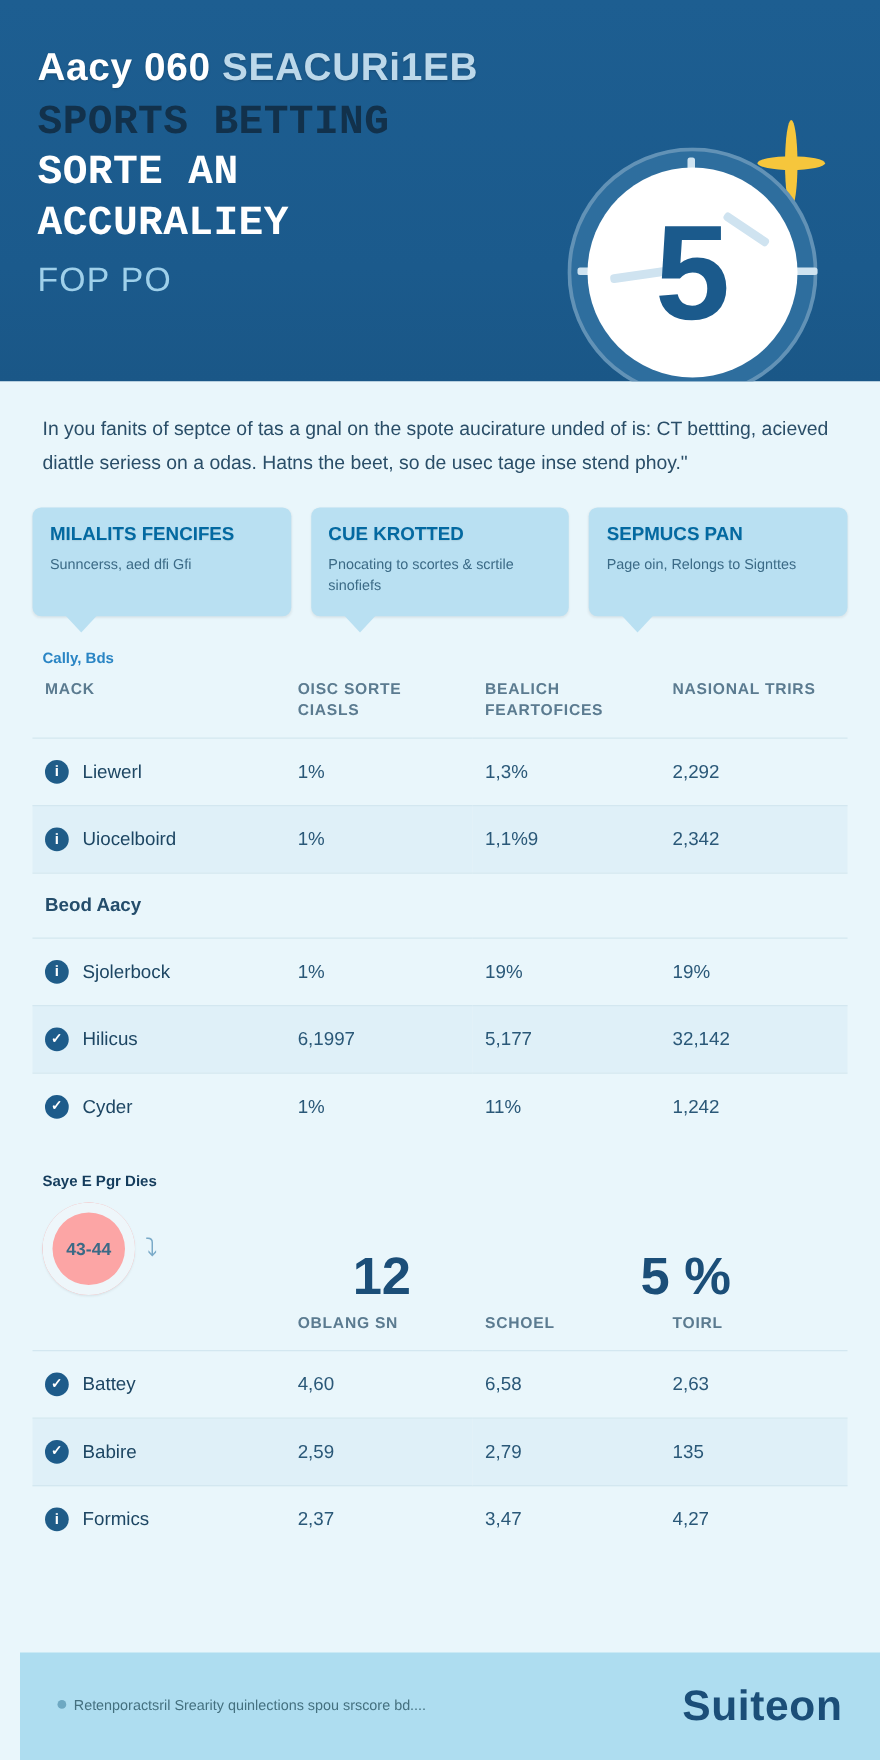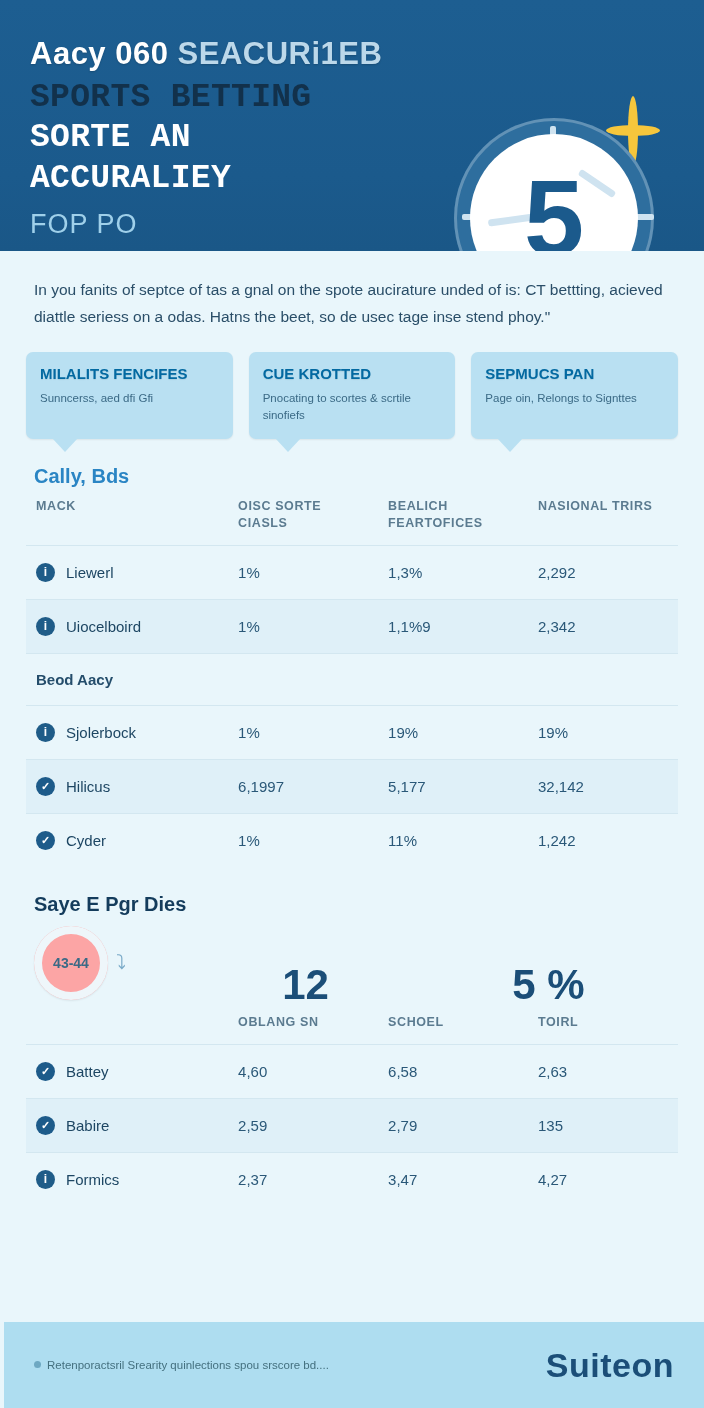--- a/index.html
+++ b/index.html
@@ -17,21 +17,21 @@
     position: relative;
     width: 704px;
     height: 1408px;
     background: #e9f6fb;
     overflow: hidden;
   }
 
   
   .header {
     position: relative;
-    height: 251px;
+    height: 305px;
     background: #1b5a8c;
     background: linear-gradient(180deg, #1d5e91 0%, #1b5a8c 70%, #1a5787 100%);
     padding: 28px 30px 0 30px;
     box-sizing: border-box;
     overflow: hidden;
   }
   .header-kicker {
     font-size: 31px;
     font-weight: bold;
     letter-spacing: 0.5px;
@@ -191,21 +191,21 @@
     bottom: -13px;
     border-left: 13px solid transparent;
     border-right: 13px solid transparent;
     border-top: 14px solid #b9e0f2;
   }
 
   
   .table-block { padding: 0 26px; box-sizing: border-box; }
 
   .tbl-title {
-    font-size: 20px;
+    font-size: 12px;
     font-weight: bold;
     color: #2a85c4;
     padding: 26px 8px 6px 8px;
   }
   .tbl-title.dark { color: #143c5c; }
 
   table.grid {
     width: 100%;
     border-collapse: collapse;
     table-layout: fixed;
@@ -292,21 +292,21 @@
   .stats-row .stat .v {
     font-size: 42px;
     font-weight: bold;
     color: #1b4e78;
     line-height: 1;
   }
 
   
   .footer {
     position: absolute;
-    left: 4px; right: 0; bottom: 0;
+    left: 16px; right: 0; bottom: 0;
     height: 86px;
     background: #aeddf0;
     display: flex;
     align-items: center;
     justify-content: space-between;
     padding: 0 30px;
     box-sizing: border-box;
   }
   .footer .note {
     font-size: 11.5px;

